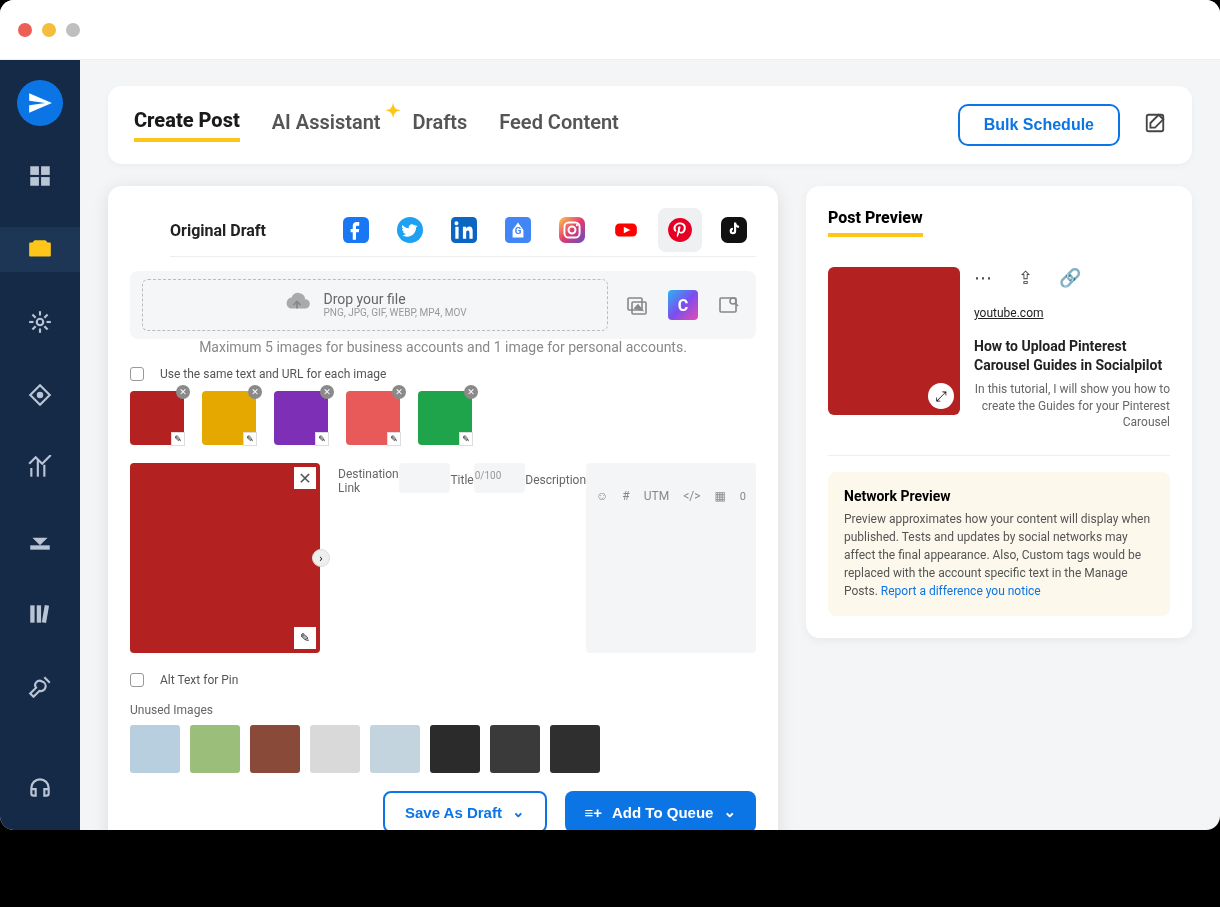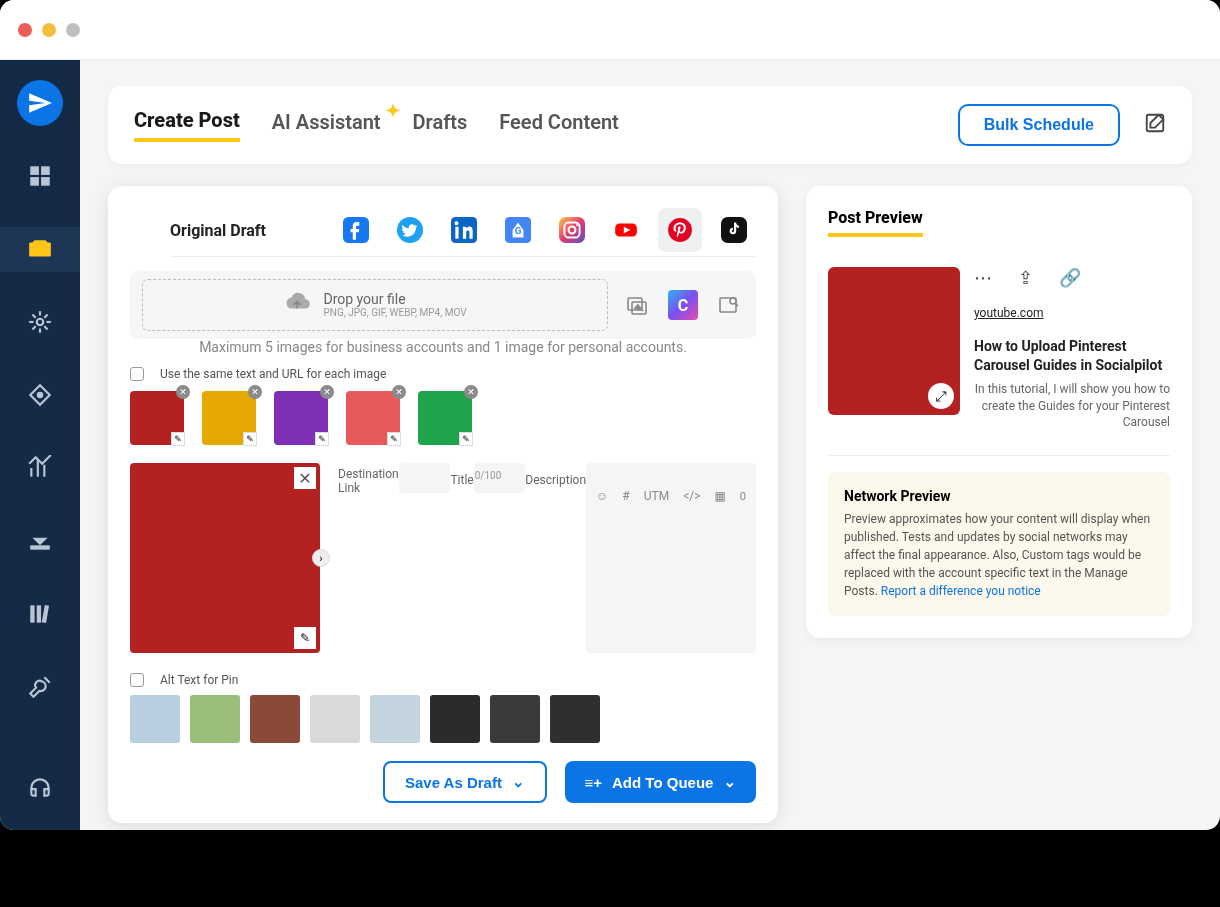--- a/index.html
+++ b/index.html
@@ -351,20 +351,21 @@
                 </div>
               </div>
             </div>
           </div>
 
           <div class="check-row" style="margin-top:20px;">
             <div class="cbox"></div>
             <span>Alt Text for Pin</span>
           </div>
 
+          <div class="flabel" style="margin-top:16px">Unused Images</div>
           <div class="thumbs-sm">
             <div class="sm sm1"></div>
             <div class="sm sm2"></div>
             <div class="sm sm3"></div>
             <div class="sm sm4"></div>
             <div class="sm sm5"></div>
             <div class="sm sm6"></div>
             <div class="sm sm7"></div>
             <div class="sm sm8"></div>
           </div>

